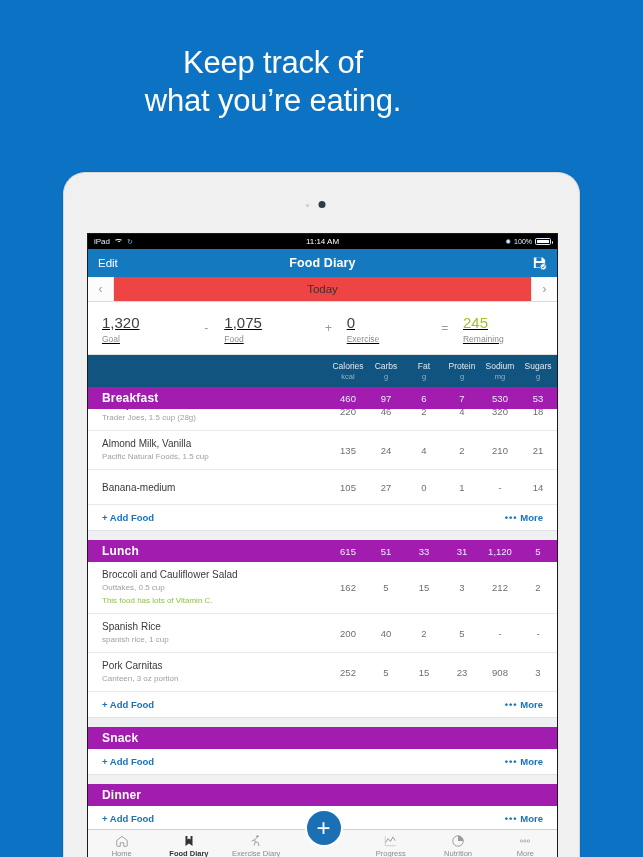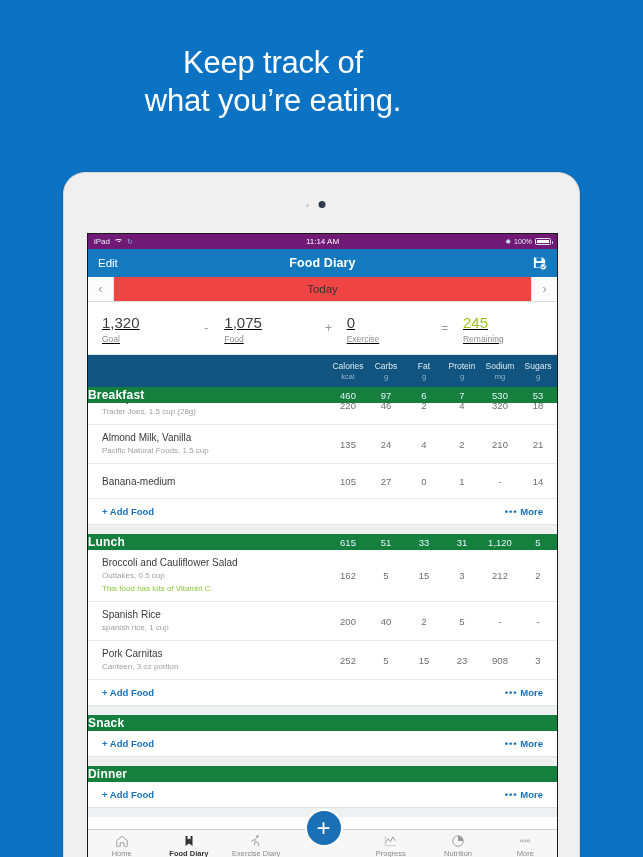--- a/index.html
+++ b/index.html
@@ -47,21 +47,21 @@
     position: absolute; left: 23px; top: 60px;
     width: 471px; height: 630px;
     background: #ffffff;
     overflow: hidden;
     border: 1px solid #1a1a1a;
     border-bottom: none;
   }
 
   
   .statusbar {
-    height: 15px; background: #701a75; color: #cfe4f4;
+    height: 15px; background: #000000; color: #cfe4f4;
     font-size: 8px; display: flex; align-items: center;
     padding: 0 6px; position: relative;
   }
   .sb-left { display: flex; align-items: center; gap: 4px; }
   .sb-ipad { font-size: 8px; color: #e7f1fa; }
   .wifi { width: 9px; height: 7px; position: relative; }
   .wifi i {
     position:absolute; border: 1.4px solid #e7f1fa;
     border-bottom: none; border-left-color: transparent; border-right-color: transparent;
     border-radius: 50% 50% 0 0;
@@ -143,22 +143,22 @@
     height: 32px; display: flex; align-items: center;
     padding-left: 14px;
   }
   .th-spacer { flex: 1; }
   .th-col { width: 38px; text-align: center; }
   .th-col .n { display: block; font-size: 8.5px; color: #dce9f3; line-height: 11px; }
   .th-col .u { display: block; font-size: 7.5px; color: #8fb4ce; line-height: 10px; }
 
   
   .meal-head {
-    background: #15803d; color: #ffffff; height: 16px;
-    display: flex; align-items: center; padding-left: 0;
+    background: #a21caf; color: #ffffff; height: 22px;
+    display: flex; align-items: center; padding-left: 14px;
     position: relative; z-index: 3;
   }
   .meal-name { flex: 1; font-size: 12px; font-weight: 700; letter-spacing: .2px; }
   .meal-col { width: 38px; text-align: center; font-size: 9.5px; color: #e6f1fa; }
 
   
   .frow {
     display: flex; align-items: center;
     border-bottom: 1px solid #e9e9e9; background: #ffffff;
     padding: 6px 0 6px 14px; min-height: 35px;

